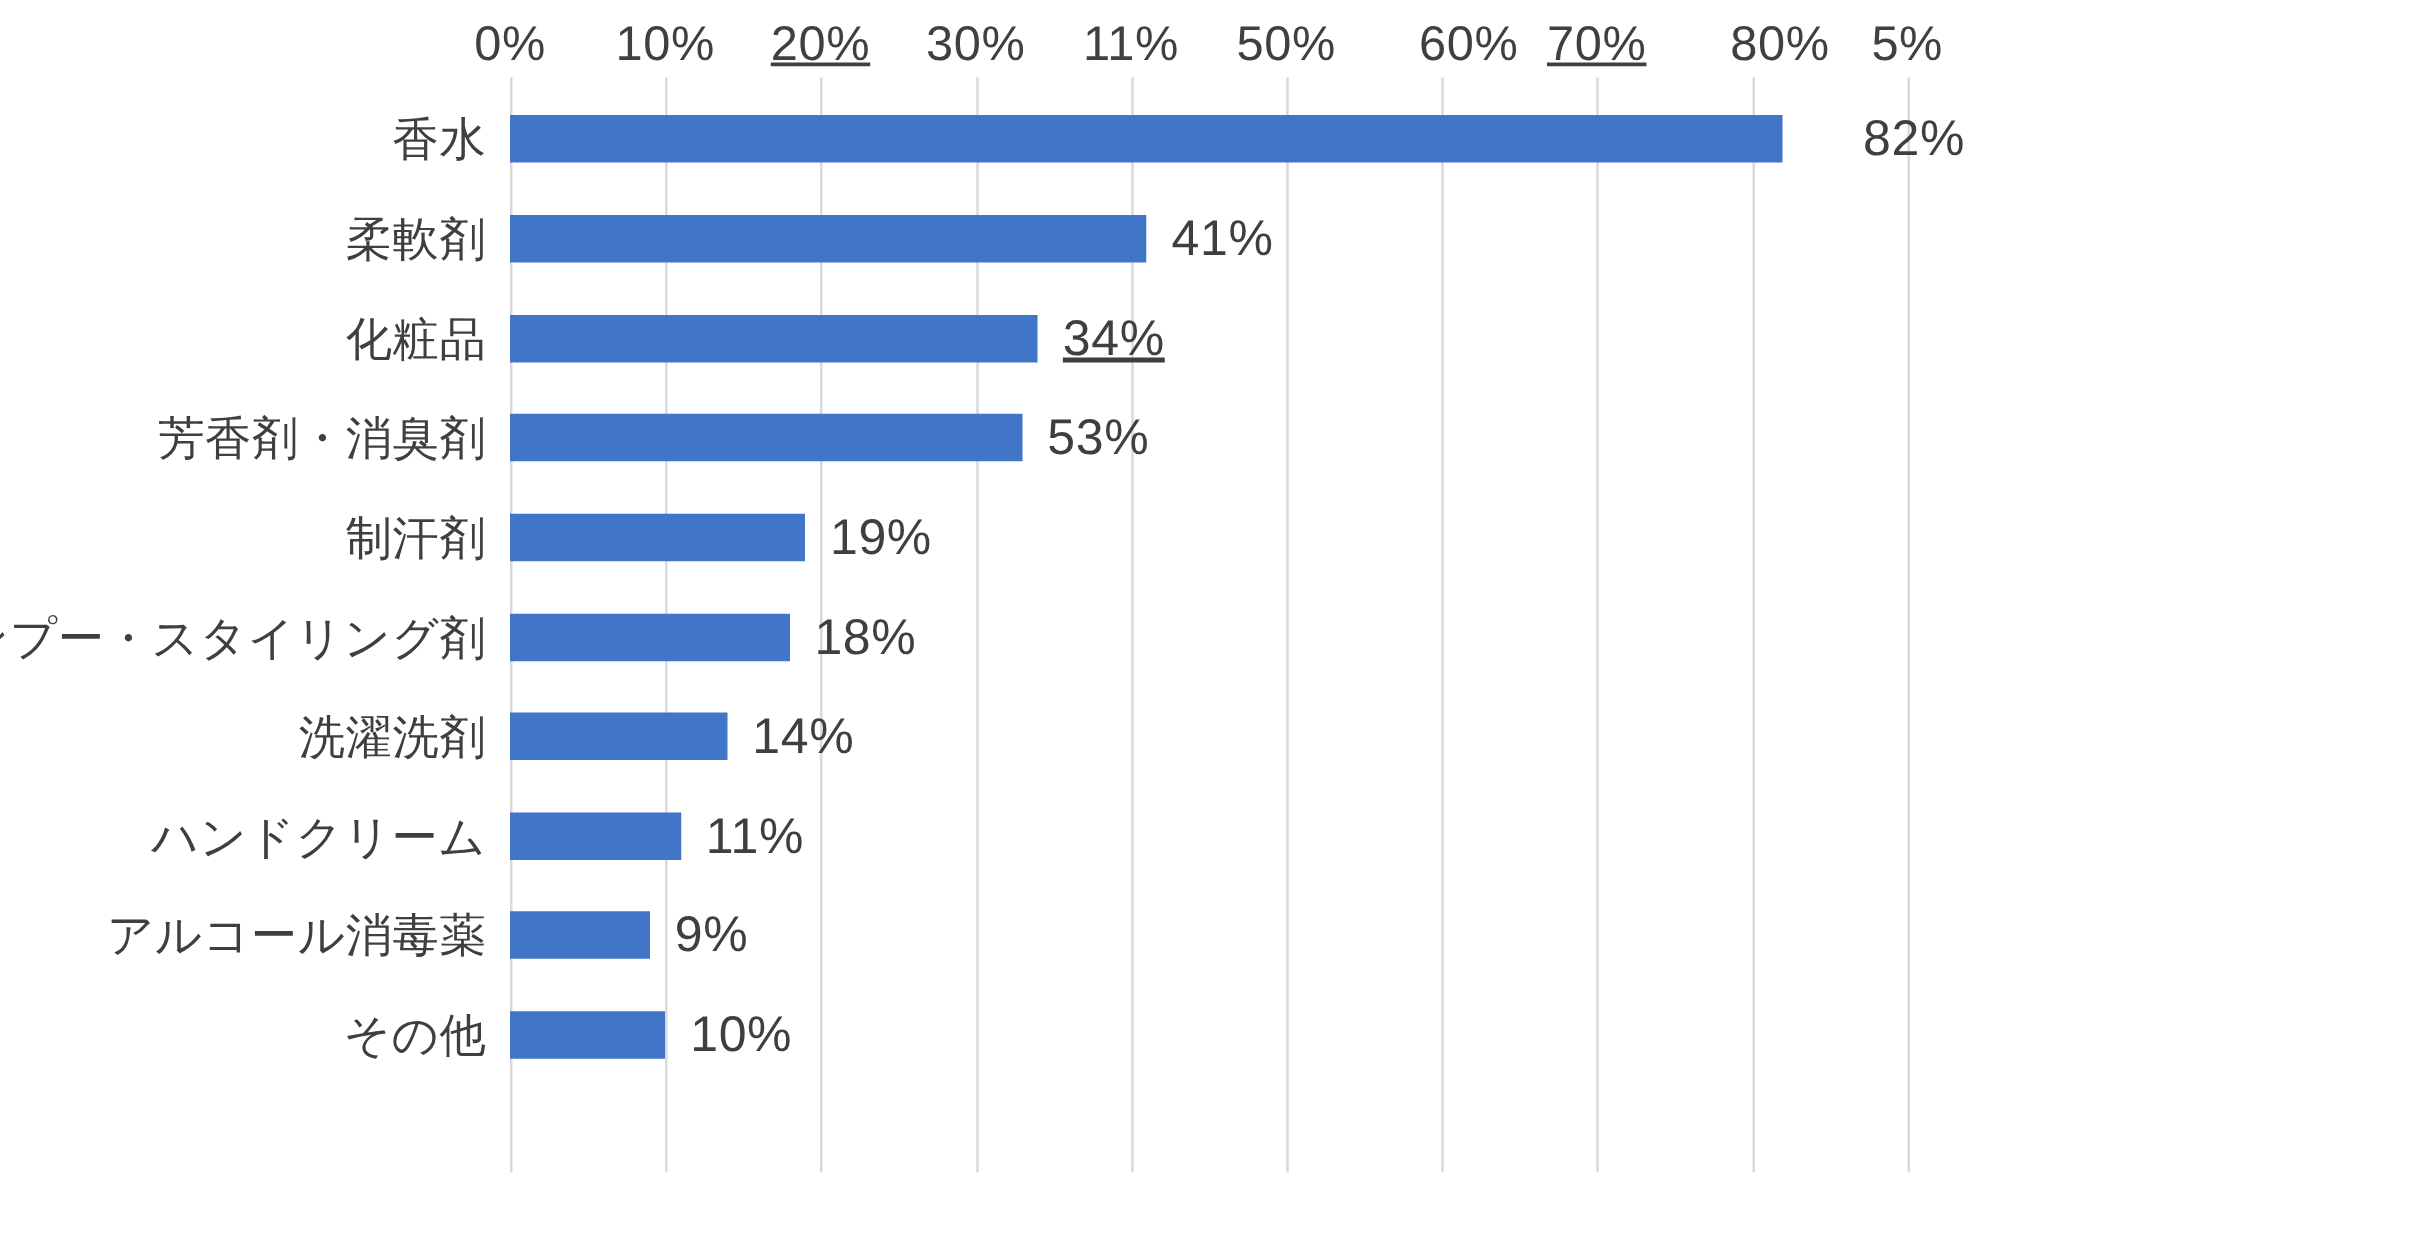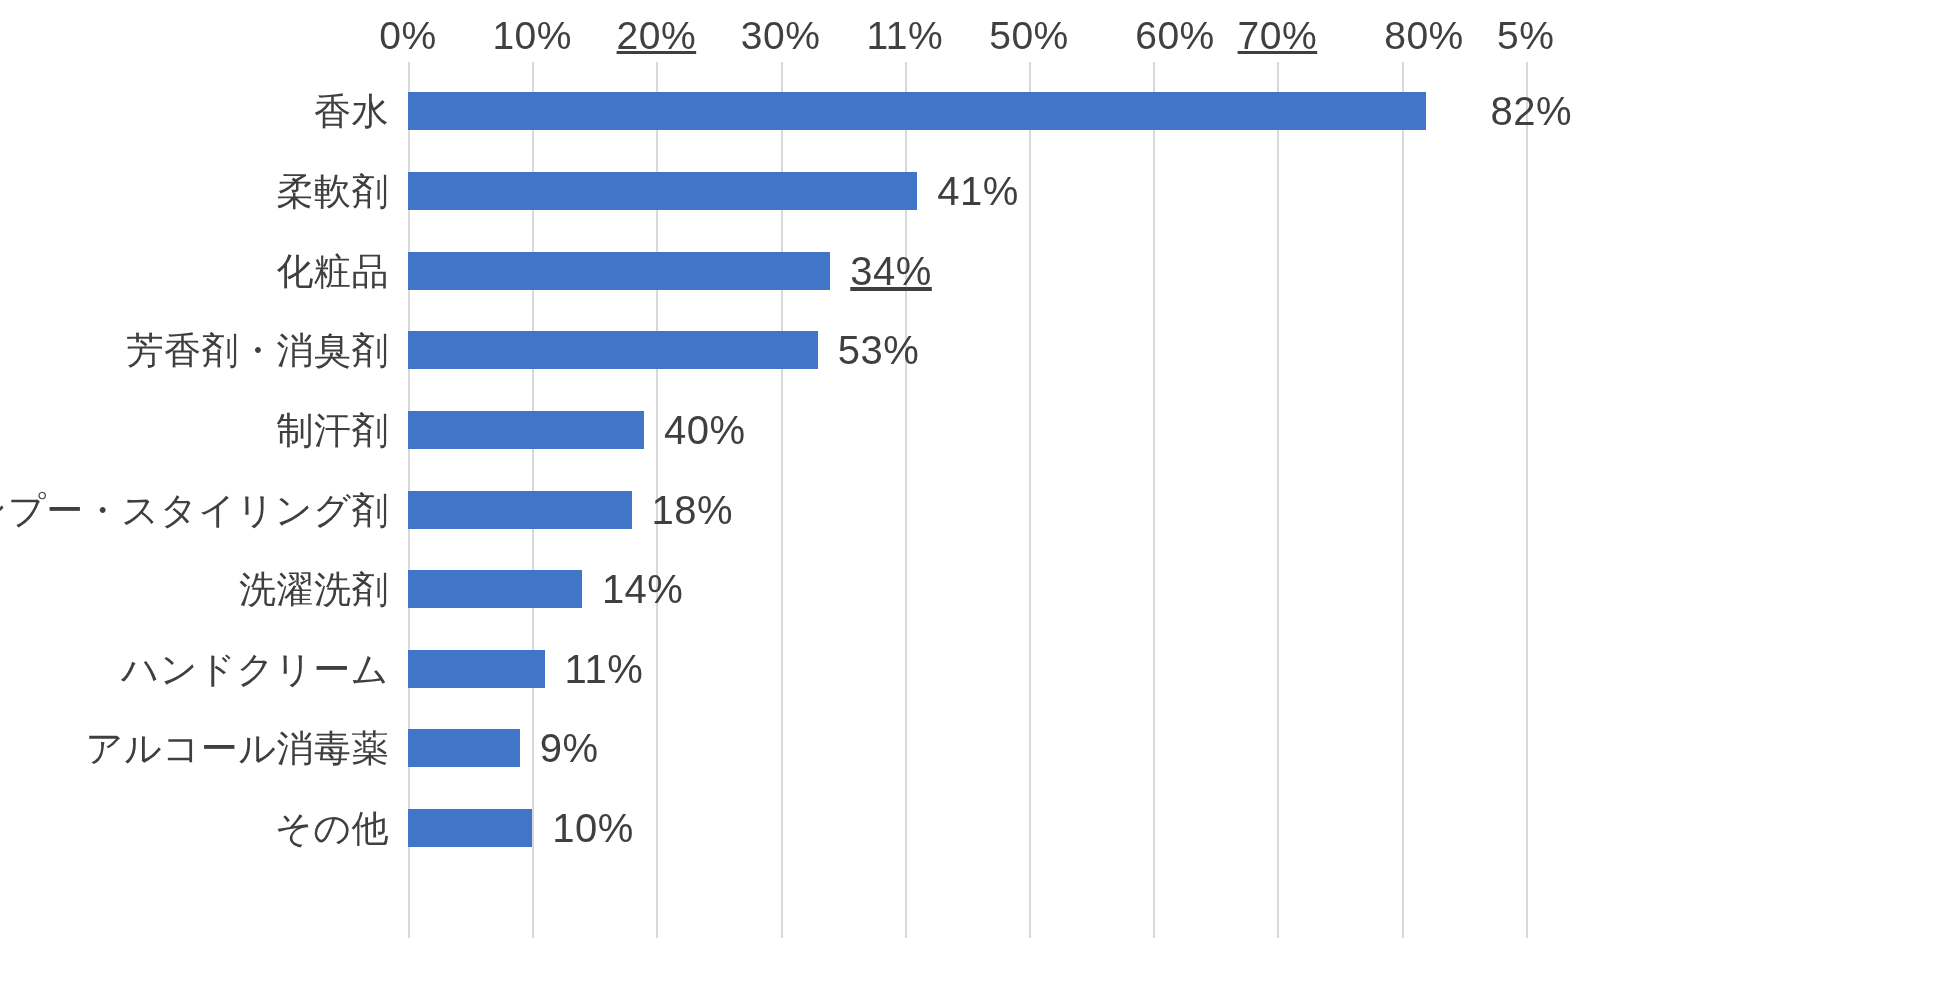--- a/index.html
+++ b/index.html
@@ -108,21 +108,21 @@
     <div class="bar" title="柔軟剤 41%" style="top: 172.011px; width: 509.22px; background: rgb(65, 117, 199);"></div>
     <div class="value-label" style="left: 937.22px; top: 171.011px;">41%</div>
     <div class="cat-label" style="top: 252.647px;">化粧品</div>
     <div class="bar" title="化粧品 34%" style="top: 251.647px; width: 422.28px; background: rgb(65, 117, 199);"></div>
     <div class="value-label" style="left: 850.28px; top: 250.647px; text-decoration: underline;">34%</div>
     <div class="cat-label" style="top: 332.284px;">芳香剤・消臭剤</div>
     <div class="bar" title="芳香剤・消臭剤 33%" style="top: 331.284px; width: 409.86px; background: rgb(65, 117, 199);"></div>
     <div class="value-label" style="left: 837.86px; top: 330.284px;">53%</div>
     <div class="cat-label" style="top: 411.92px;">制汗剤</div>
     <div class="bar" title="制汗剤 19%" style="top: 410.92px; width: 235.98px; background: rgb(65, 117, 199);"></div>
-    <div class="value-label" style="left: 663.98px; top: 409.92px;">40%</div>
+    <div class="value-label" style="left: 663.98px; top: 409.92px;">19%</div>
     <div class="cat-label" style="top: 491.556px;">シャンプー・スタイリング剤</div>
     <div class="bar" title="シャンプー・スタイリング剤 18%" style="top: 490.556px; width: 223.56px; background: rgb(65, 117, 199);"></div>
     <div class="value-label" style="left: 651.56px; top: 489.556px;">18%</div>
     <div class="cat-label" style="top: 571.193px;">洗濯洗剤</div>
     <div class="bar" title="洗濯洗剤 14%" style="top: 570.193px; width: 173.88px; background: rgb(65, 117, 199);"></div>
     <div class="value-label" style="left: 601.88px; top: 569.193px;">14%</div>
     <div class="cat-label" style="top: 650.829px;">ハンドクリーム</div>
     <div class="bar" title="ハンドクリーム 11%" style="top: 649.829px; width: 136.62px; background: rgb(65, 117, 199);"></div>
     <div class="value-label" style="left: 564.62px; top: 648.829px;">11%</div>
     <div class="cat-label" style="top: 730.465px;">アルコール消毒薬</div>

